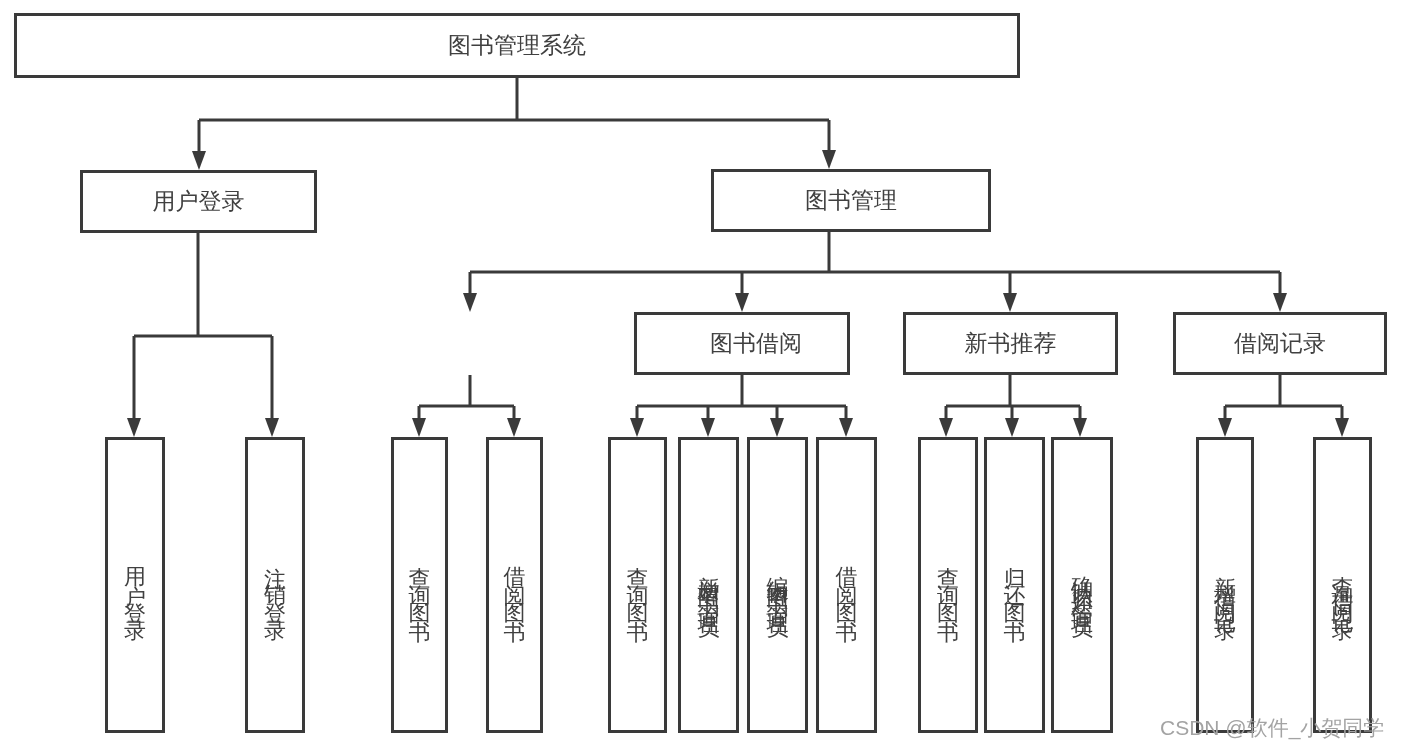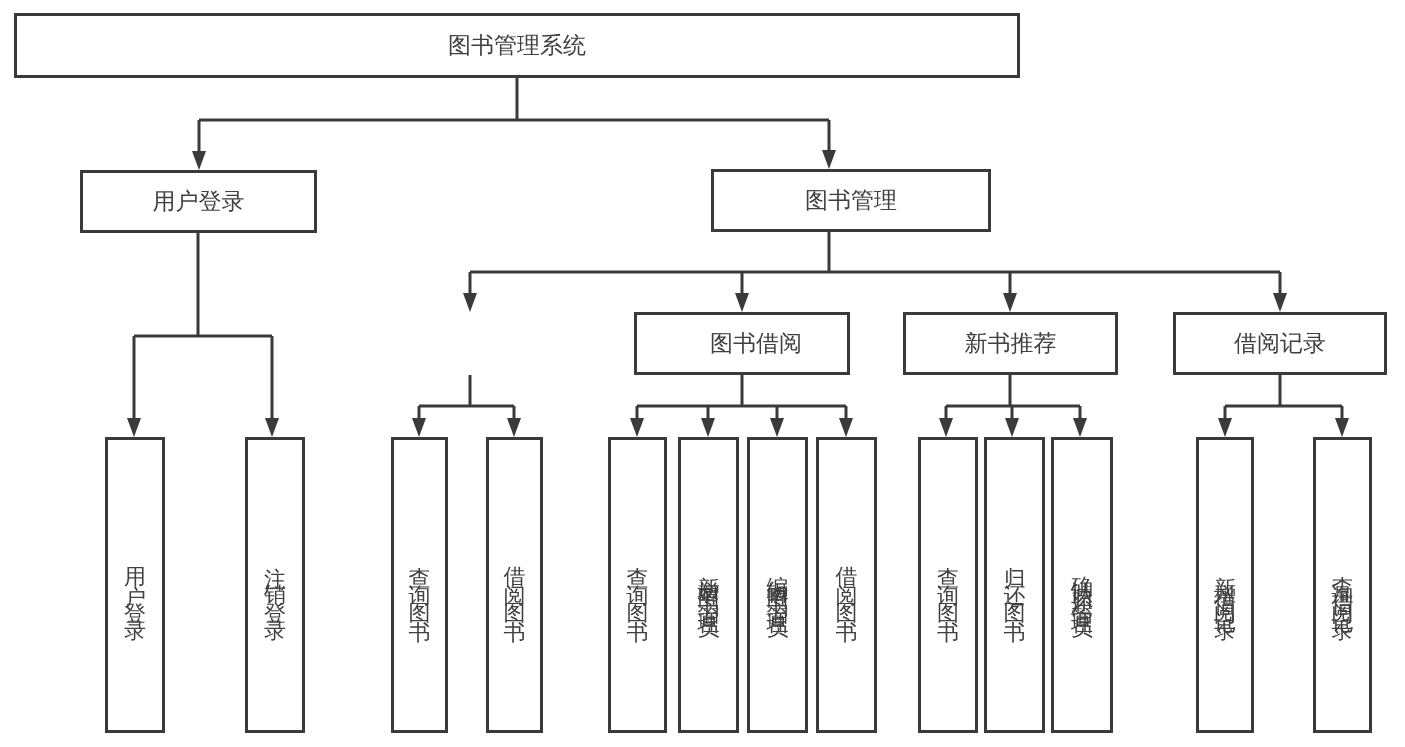--- a/index.html
+++ b/index.html
@@ -120,14 +120,15 @@
   <div class="box leaf sp-sm" style="left:747px; top:437px; width:61px; height:296px;">编辑图书（管理员）</div>
   <div class="box leaf sp-lg" style="left:816px; top:437px; width:61px; height:296px;">借阅图书</div>
 
   <div class="box leaf sp-lg" style="left:918px; top:437px; width:60px; height:296px;">查询图书</div>
   <div class="box leaf sp-lg" style="left:984px; top:437px; width:61px; height:296px;">归还图书</div>
   <div class="box leaf sp-sm" style="left:1051px; top:437px; width:62px; height:296px;">确认归还（管理员）</div>
 
   <div class="box leaf sp-md" style="left:1196px; top:437px; width:58px; height:296px;">新增借阅记录</div>
   <div class="box leaf sp-md" style="left:1313px; top:437px; width:59px; height:296px;">查询借阅记录</div>
 
+  <div class="watermark">CSDN @软件_小贺同学</div>
 
 </div>
 
 </body></html>

